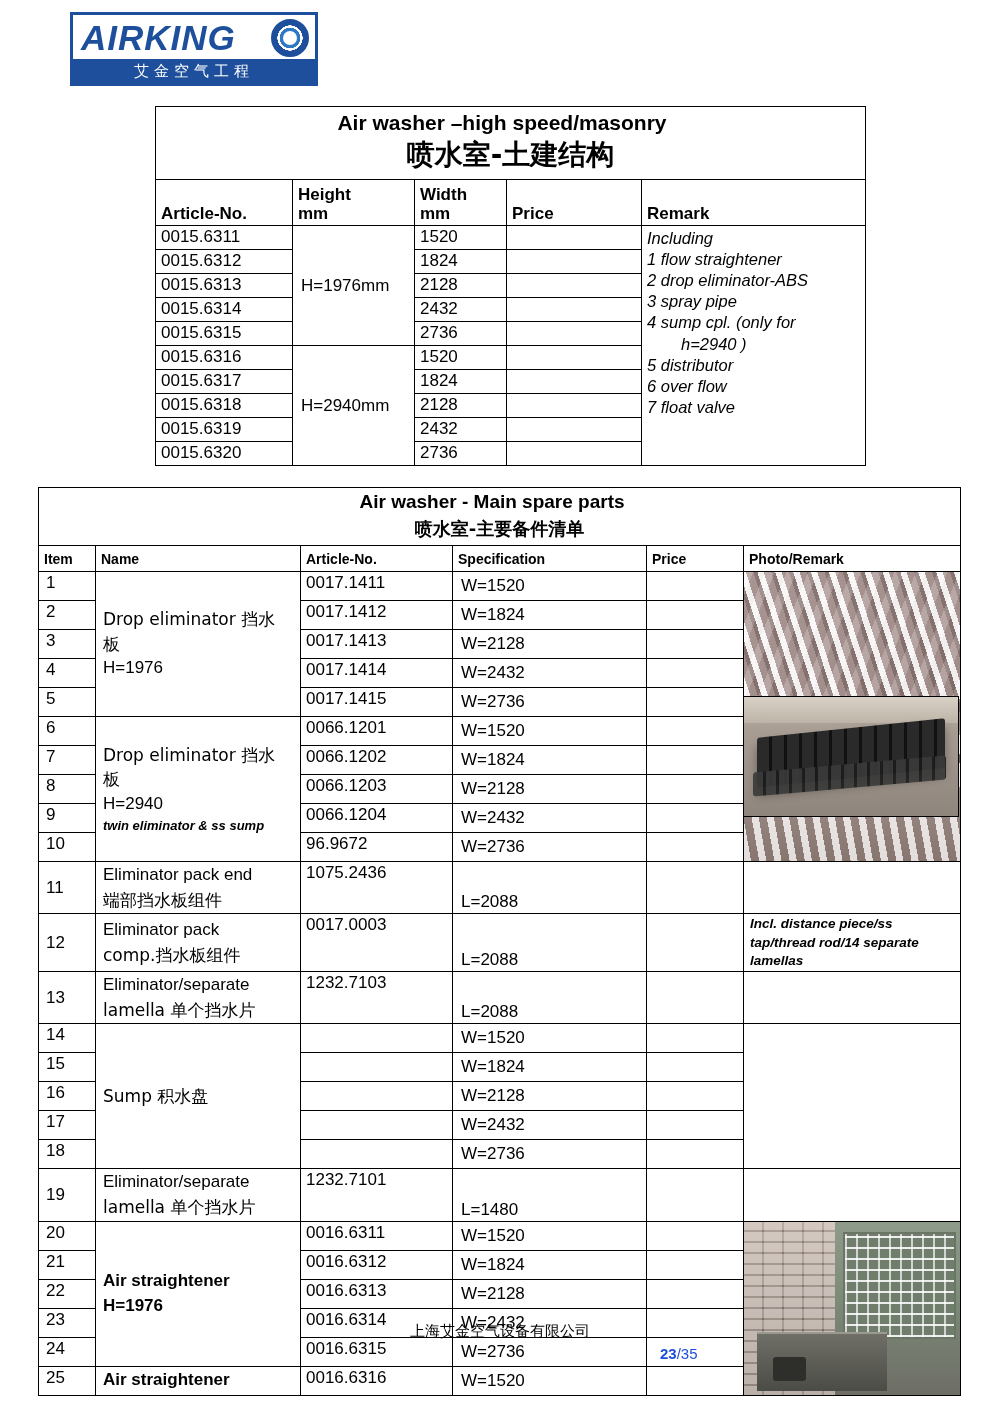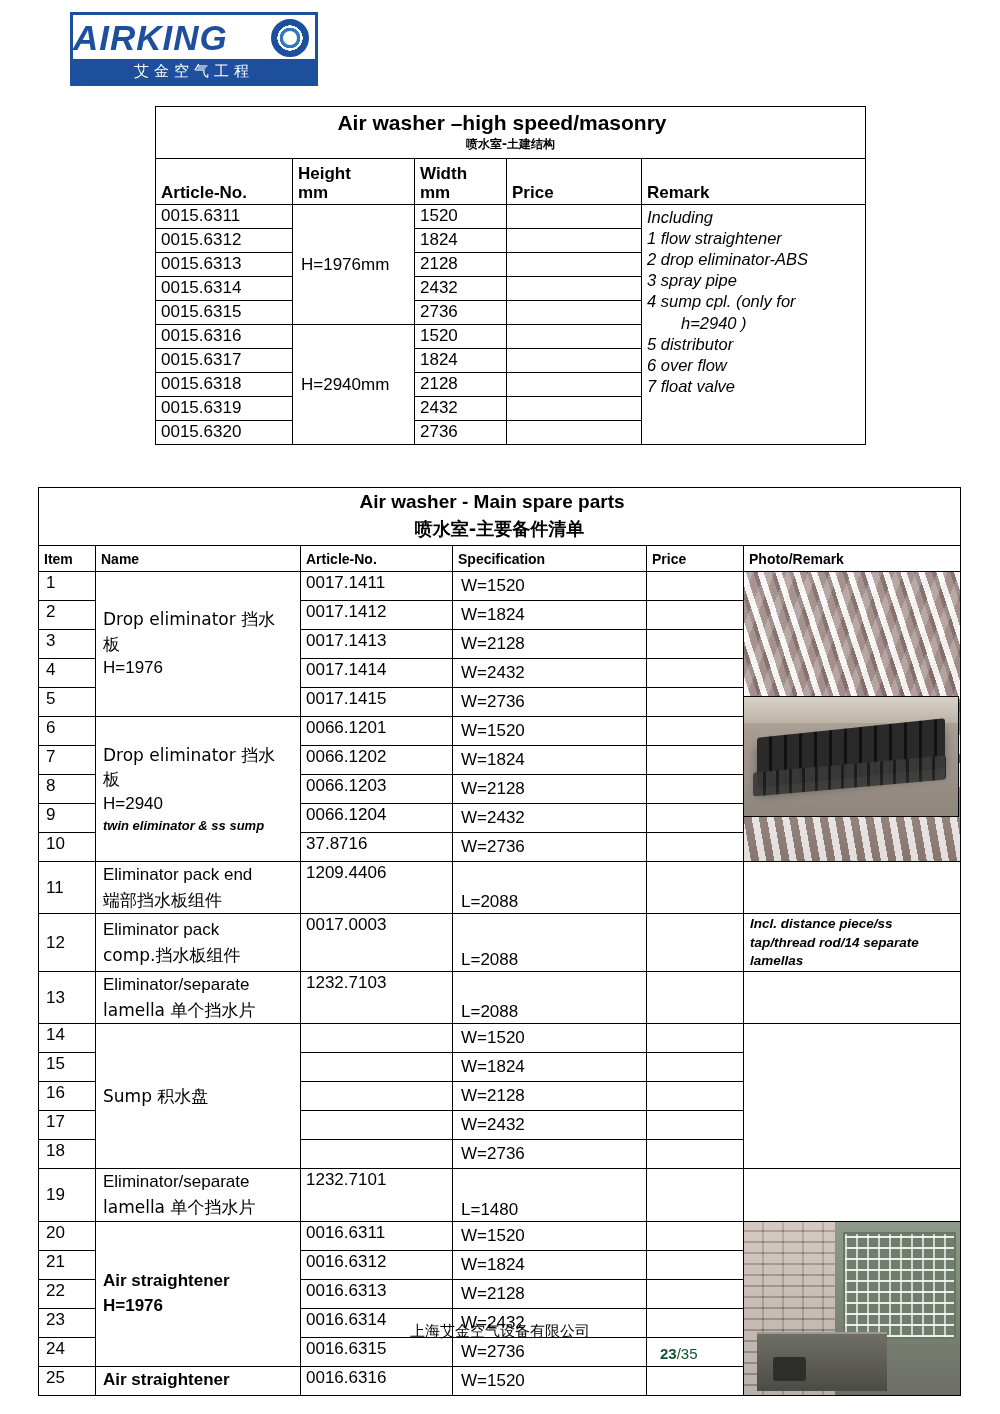--- a/index.html
+++ b/index.html
@@ -24,21 +24,21 @@
     left: 70px; top: 12px;
     width: 248px; height: 74px;
     border: 3px solid #1d4f9c;
     background: #ffffff;
   }
   .logo-top {
     height: 44px;
     display: flex;
     align-items: center;
     justify-content: flex-start;
-    padding-left: 0;
+    padding-left: 8px;
     position: relative;
   }
   .logo-word {
     font-family: "Liberation Sans", sans-serif;
     font-weight: bold;
     font-style: italic;
     font-size: 35px;
     letter-spacing: 1px;
     color: #1d4f9c;
     line-height: 1;
@@ -102,21 +102,21 @@
     width: 710px;
   }
   table.t1 { width: 710px; }
   table.t1 .title-en {
     font-size: 21px;
     font-weight: bold;
     padding: 4px 17px 1px 0;
     border-bottom: none;
   }
   table.t1 .title-cn {
-    font-size: 12px;
+    font-size: 28px;
     font-weight: bold;
     font-family: "DejaVu Sans", sans-serif;
     padding: 0 0 5px 0;
     border-top: none;
     text-align: center;
   }
   table.t1 td.hdr {
     font-weight: bold;
     font-size: 17px;
     vertical-align: bottom;
@@ -264,21 +264,21 @@
     font-size: 15px;
   }
   .footer .url {
     color: #1140c0;
     text-decoration: underline;
   }
   .footer .pageno {
     position: absolute;
     left: 660px; top: 23px;
     font-size: 15px;
-    color: #14532d;
+    color: #1d4ed8;
   }
   .footer .pageno b { font-weight: bold; }
 </style>
 </head>
 <body>
 
 <div class="page-header">
   <div class="logo-box">
     <div class="logo-top">
       <span class="logo-word">AIRKING</span>
@@ -476,32 +476,32 @@
         <td></td>
       </tr>
       <tr>
         <td class="item">9</td>
         <td>0066.1204</td>
         <td class="spec">W=2432</td>
         <td></td>
       </tr>
       <tr>
         <td class="item">10</td>
-        <td>37.8716</td>
+        <td>96.9672</td>
         <td class="spec">W=2736</td>
         <td></td>
       </tr>
 
       <tr style="height:52px">
         <td class="item" style="vertical-align:middle">11</td>
         <td class="name">
           <div>Eliminator pack end</div>
           <div class="cn">端部挡水板组件</div>
         </td>
-        <td>1209.4406</td>
+        <td>1075.2436</td>
         <td class="spec" style="vertical-align:bottom">L=2088</td>
         <td></td>
         <td></td>
       </tr>
       <tr style="height:52px">
         <td class="item" style="vertical-align:middle">12</td>
         <td class="name">
           <div>Eliminator pack</div>
           <div class="cn">comp.挡水板组件</div>
         </td>

